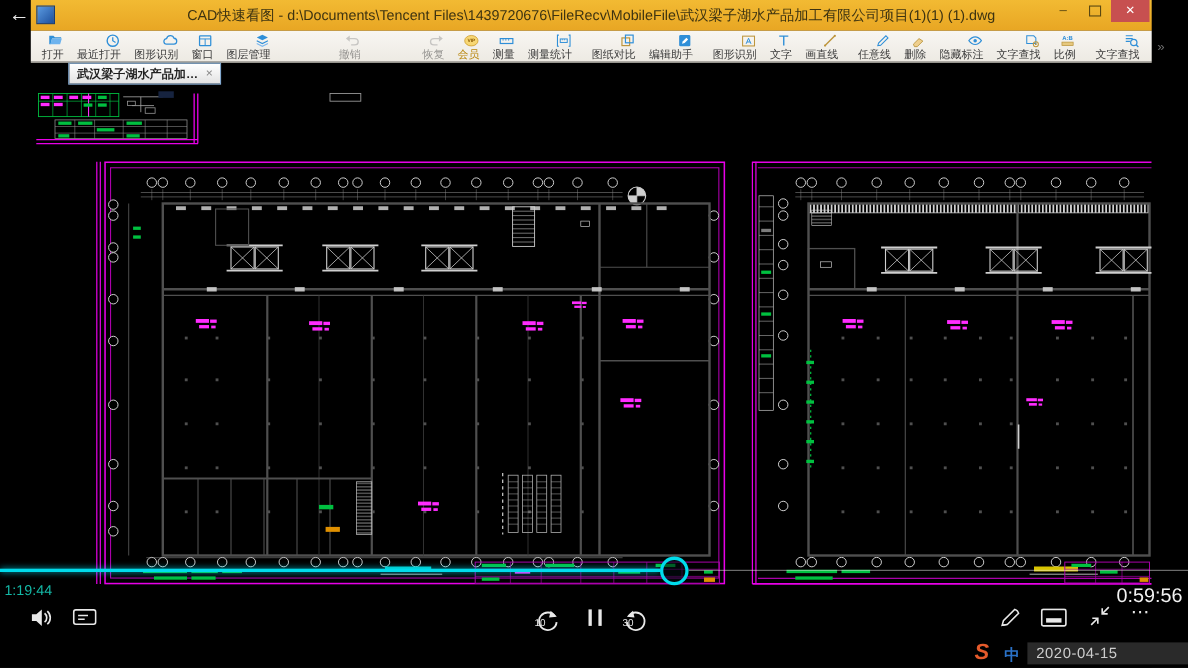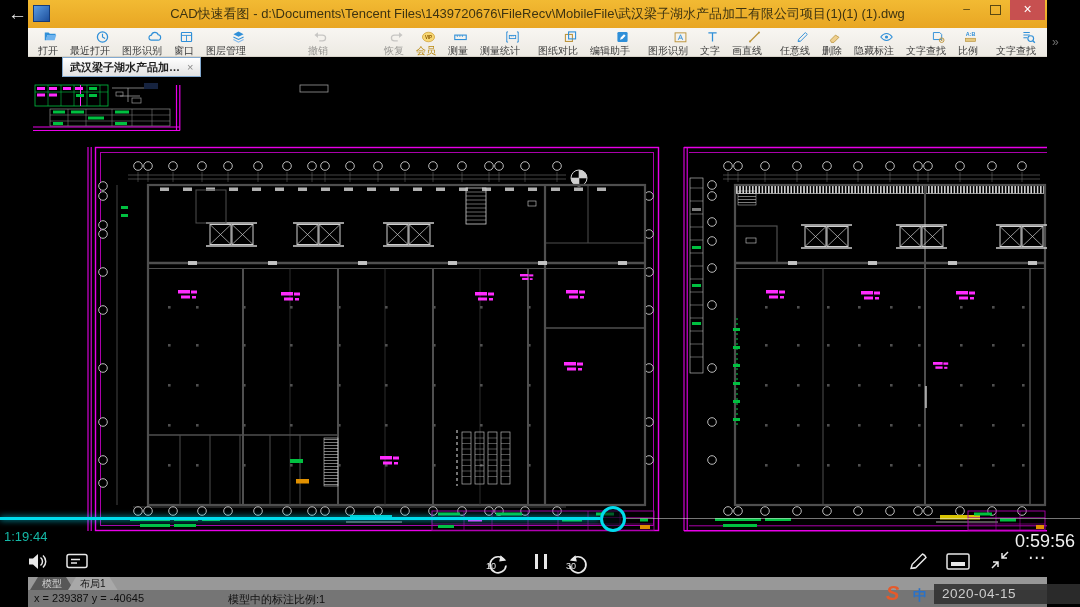--- a/index.html
+++ b/index.html
@@ -801,29 +801,21 @@
           <line x1="968" y1="433" x2="968" y2="452" stroke="#aa00aa" stroke-width="0.6"></line>
           <line x1="992" y1="433" x2="992" y2="452" stroke="#aa00aa" stroke-width="0.6"></line>
           <line x1="940" y1="439.5" x2="1017" y2="439.5" stroke="#aa00aa" stroke-width="0.6"></line>
           <line x1="940" y1="446" x2="1017" y2="446" stroke="#aa00aa" stroke-width="0.6"></line>
           <rect x="946" y="434.5" width="18" height="3" fill="#00c040"></rect>
           <rect x="972" y="440.5" width="16" height="3" fill="#00c040"></rect>
           <rect x="1008" y="447" width="8" height="4" fill="#e09000"></rect>
         </g>
       </svg>
 
-    <div class="bstrip">
-      <div class="ltab active">模型</div>
-      <div class="ltab idle">布局1</div>
-    </div>
-
-    <div class="statusrow">
-      <span class="coords">x = 239387  y = -40645</span>
-      <span class="scalenote">模型中的标注比例:1</span>
-    </div>
+
   </div>
 
   <div class="back">←</div>
 
   <div class="progress-played"></div>
   <div class="progress-rest"></div>
   <div class="playhead"></div>
   <div class="elapsed">1:19:44</div>
   <div class="remaining">0:59:56</div>
 

